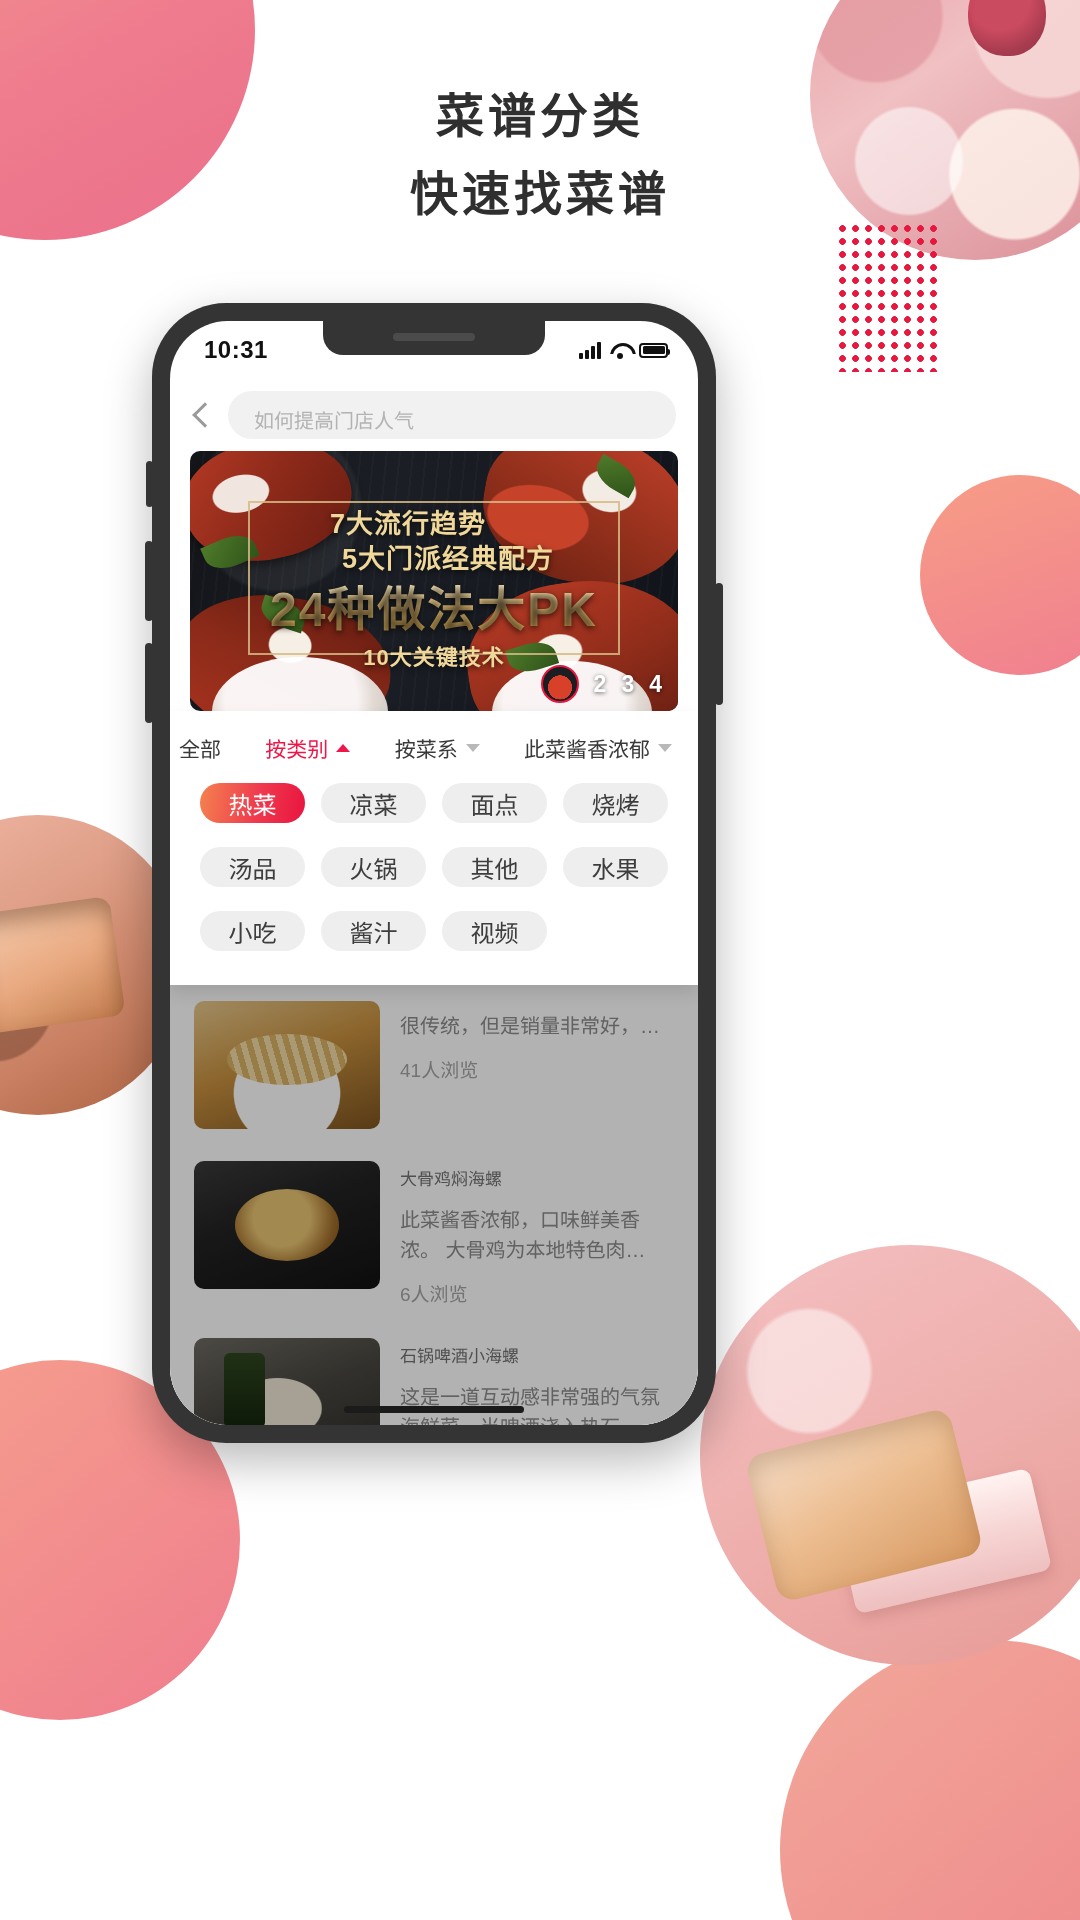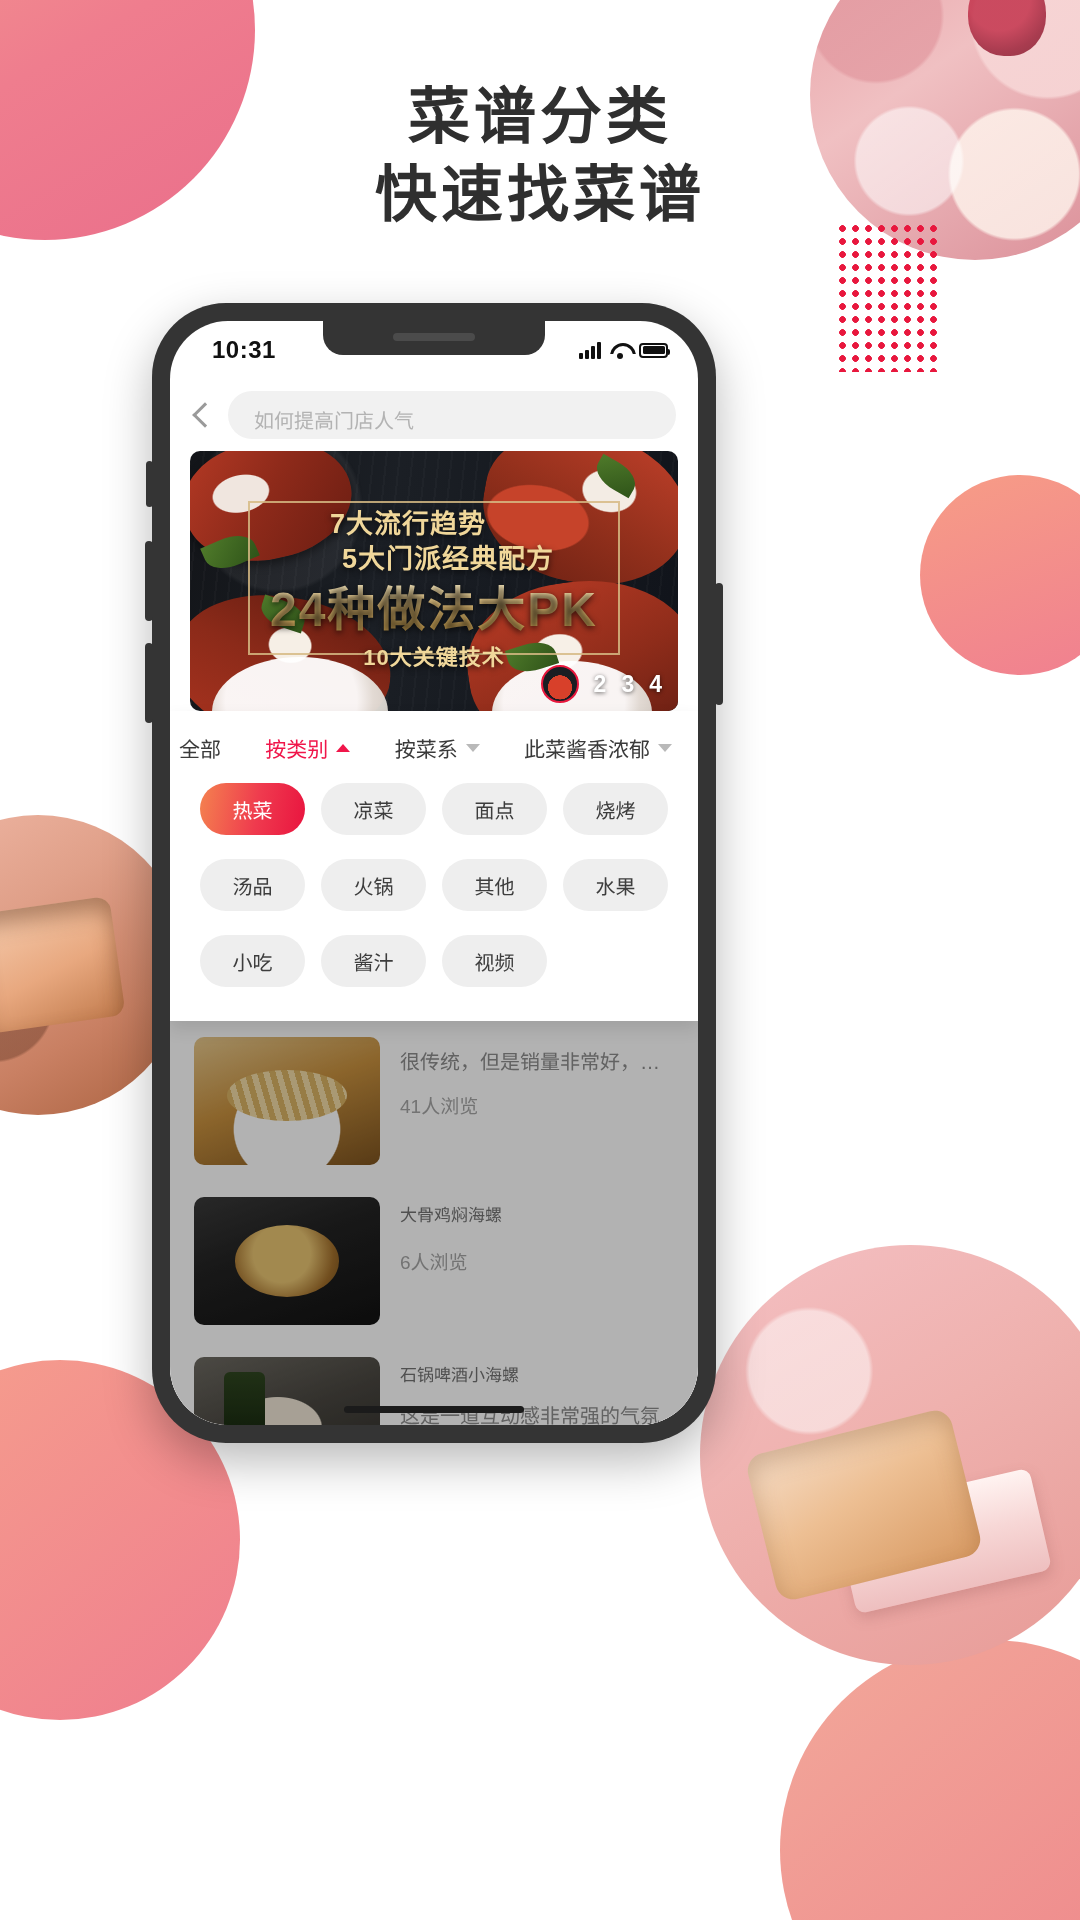--- a/index.html
+++ b/index.html
@@ -80,21 +80,21 @@
   
   .dot-grid{
     position:absolute;right:140px;top:222px;width:104px;height:150px;
     background-image:radial-gradient(#e8173d 34%, transparent 36%);
     background-size:13px 13px;
   }
 
   
   .headline{
     position:absolute;left:0;right:0;top:78px;text-align:center;
-    color:#2f2f2f;font-weight:bold;font-size:62px;line-height:78px;
+    color:#2f2f2f;font-weight:bold;font-size:48px;line-height:78px;
     letter-spacing:4px;
   }
   .headline .l2{display:block;}
 
   
   .phone{
     position:absolute;left:152px;top:303px;width:564px;height:1140px;
     background:#343434;border-radius:74px;
     box-shadow:0 18px 48px rgba(0,0,0,.28);
   }
@@ -119,21 +119,21 @@
     position:absolute;left:50%;transform:translateX(-50%);top:12px;
     width:82px;height:8px;border-radius:4px;background:#4b4b4b;
   }
 
   
   .statusbar{
     position:absolute;left:0;right:0;top:0;height:58px;z-index:30;
     display:flex;align-items:center;justify-content:space-between;
     padding:0 30px 0 34px;box-sizing:border-box;
   }
-  .status-time{font-size:24px;font-weight:bold;color:#111;letter-spacing:.5px;margin-left:8px;}
+  .status-time{font-size:24px;font-weight:bold;color:#111;letter-spacing:.5px;}
   .status-icons{display:flex;align-items:center;gap:9px;}
   .sig{display:flex;align-items:flex-end;gap:2px;height:17px;}
   .sig i{display:block;width:4px;background:#111;border-radius:1px;}
   .sig i:nth-child(1){height:6px;}
   .sig i:nth-child(2){height:9px;}
   .sig i:nth-child(3){height:13px;}
   .sig i:nth-child(4){height:17px;}
   .wifi{position:relative;width:20px;height:16px;}
   .wifi:before{
     content:"";position:absolute;left:0;top:1px;width:20px;height:20px;
@@ -270,22 +270,22 @@
   .caret.up{border-bottom:8px solid #f0164a;}
   .caret.down{border-top:8px solid #b9b9b9;}
 
   
   .chips{
     background:#fff;padding:4px 30px 34px 30px;
     display:grid;grid-template-columns:repeat(4,1fr);gap:24px 16px;
     border-bottom-left-radius:12px;border-bottom-right-radius:12px;
   }
   .chip{
-    height:52px;border-radius:26px;background:#eeeeee;color:#3d3d3d;
-    display:flex;align-items:center;justify-content:center;font-size:20px;
+    height:40px;border-radius:26px;background:#eeeeee;color:#3d3d3d;
+    display:flex;align-items:center;justify-content:center;font-size:24px;
   }
   .chip.active{
     background:linear-gradient(100deg,#f4824f 0%,#ef3a4e 55%,#e9143f 100%);
     color:#fff;
   }
   .panel{
     background:#fff;box-shadow:0 8px 16px rgba(0,0,0,.10);position:relative;z-index:12;
   }
 
   
@@ -493,20 +493,21 @@
             <div class="r-title"></div>
             <div class="r-desc">很传统，但是销量非常好，…</div>
             <div class="r-views">41人浏览</div>
           </div>
         </div>
 
         <div class="row">
           <div class="thumb thumb-1"></div>
           <div class="meta">
             <div class="r-title">大骨鸡焖海螺</div>
+            <div class="r-desc">此菜酱香浓郁，口味鲜美香浓。 大骨鸡为本地特色肉…</div>
             <div class="r-views">6人浏览</div>
           </div>
         </div>
 
         <div class="row">
           <div class="thumb thumb-2"></div>
           <div class="meta">
             <div class="r-title">石锅啤酒小海螺</div>
             <div class="r-desc">这是一道互动感非常强的气氛海鲜菜。当啤酒浇入热石…</div>
 

